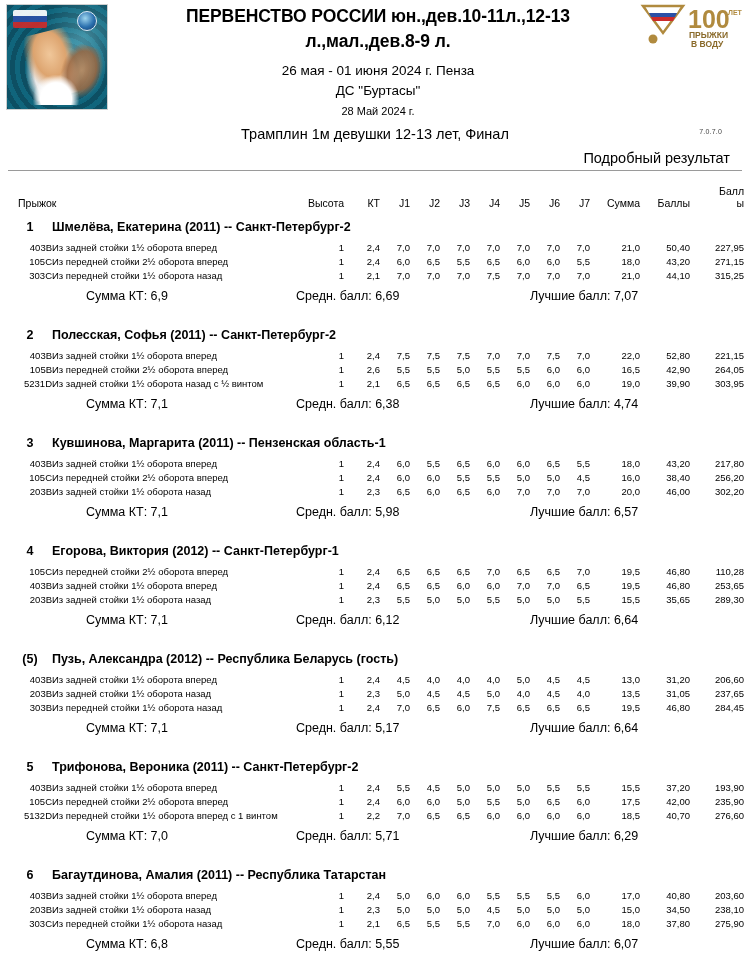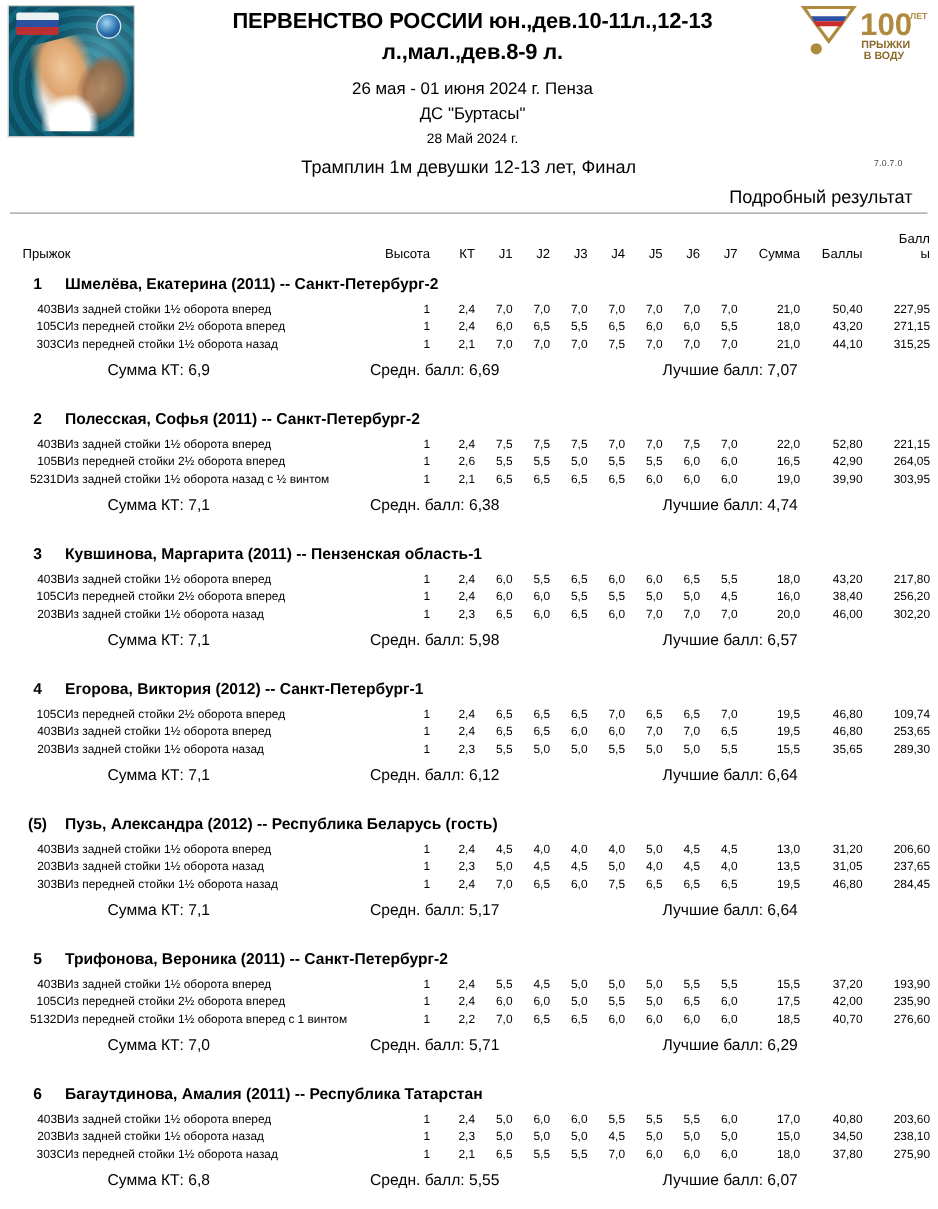--- a/index.html
+++ b/index.html
@@ -499,21 +499,21 @@
           <td class="num">2,4</td>
           <td class="num">6,5</td>
           <td class="num">6,5</td>
           <td class="num">6,5</td>
           <td class="num">7,0</td>
           <td class="num">6,5</td>
           <td class="num">6,5</td>
           <td class="num">7,0</td>
           <td class="num">19,5</td>
           <td class="num">46,80</td>
-          <td class="num">109,74</td>
+          <td class="num">110,28</td>
           <td class="pen">4</td>
         </tr>
         <tr class="dive">
           <td class="code">403B</td>
           <td class="desc">Из задней стойки 1½ оборота вперед</td>
           <td class="num">1</td>
           <td class="num">2,4</td>
           <td class="num">6,5</td>
           <td class="num">6,5</td>
           <td class="num">6,0</td>

